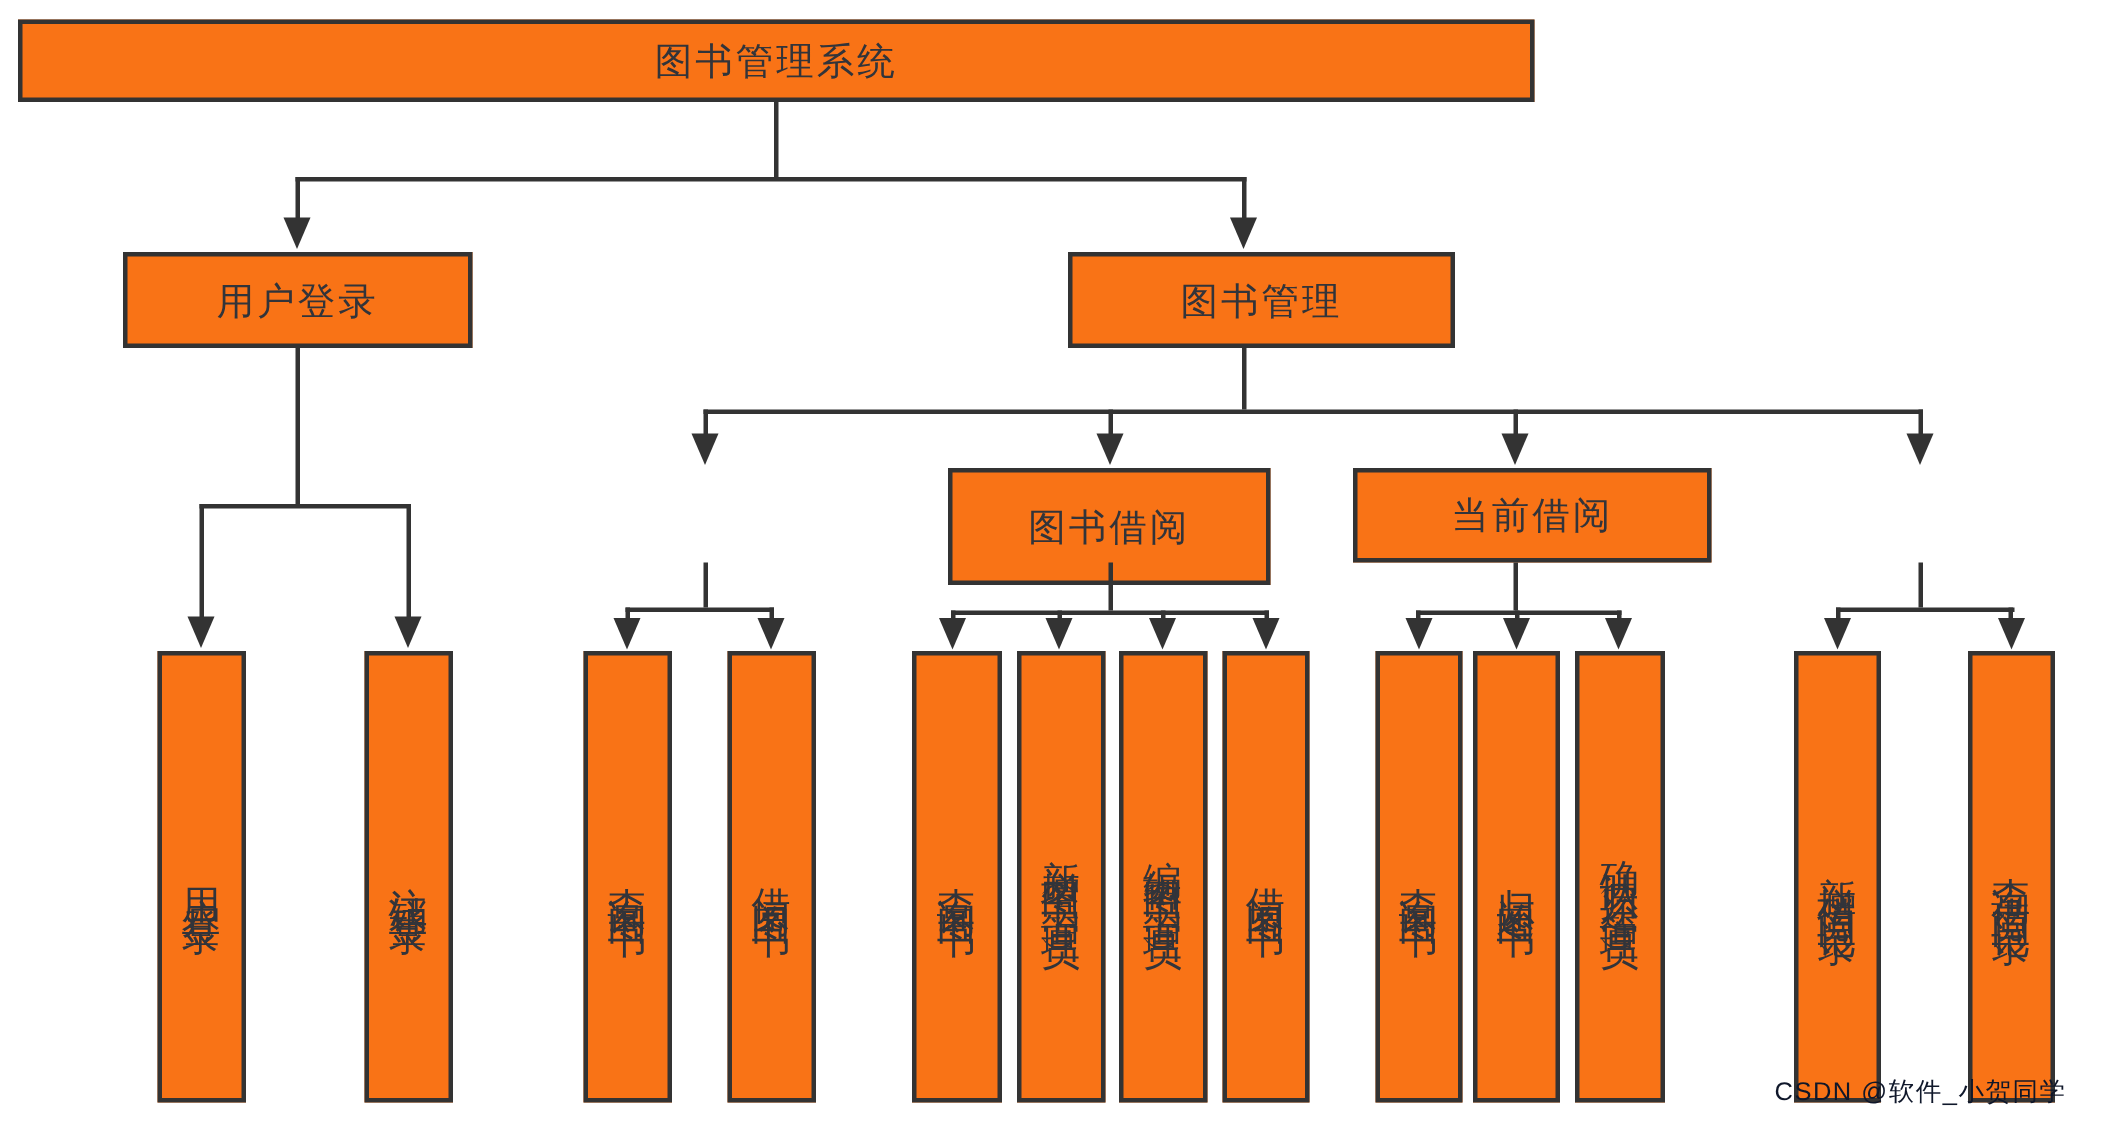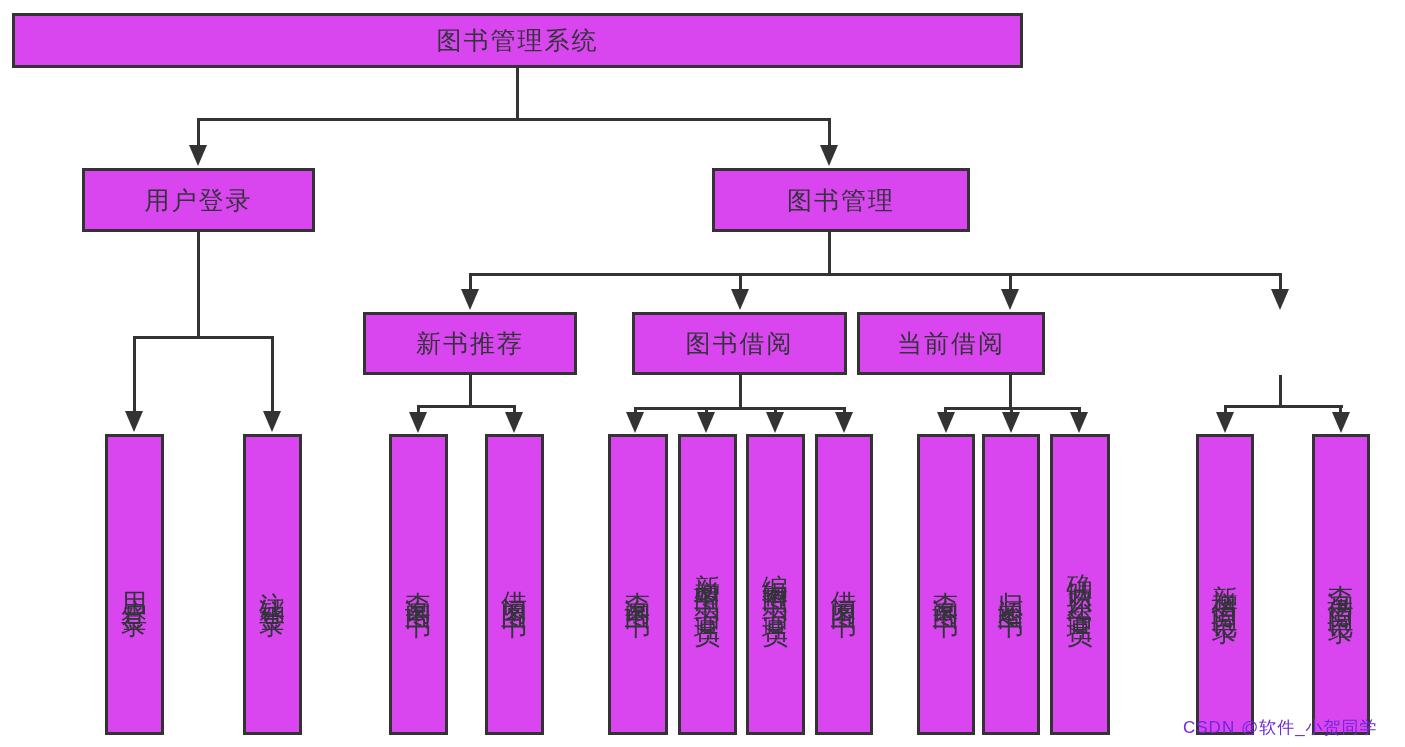--- a/index.html
+++ b/index.html
@@ -7,21 +7,21 @@
     position:relative;
     width:1405px;height:747px;
     background:#ffffff;
     font-family:"Liberation Sans","DejaVu Sans",sans-serif;
     overflow:hidden;
   }
   .box{
     position:absolute;
     box-sizing:border-box;
     border:3px solid #333333;
-    background:#d946ef;
+    background:#f97316;
     display:flex;
     align-items:center;
     justify-content:center;
     color:#32343a;
   }
   .box.h span{
     font-size:25px;
     letter-spacing:2px;
     white-space:nowrap;
   }
@@ -40,21 +40,21 @@
     position:absolute;
     width:0;height:0;
     border-left:9px solid transparent;
     border-right:9px solid transparent;
     border-top:21px solid #333333;
   }
   .watermark{
     position:absolute;
     left:1183px;top:716px;
     font-size:17px;
-    color:#6d28d9;
+    color:#0f172a;
     letter-spacing:1px;
     white-space:nowrap;
     z-index:5;
   }
 </style>
 </head>
 <body>
 
 <div class="stage">
 
@@ -87,27 +87,24 @@
   <i class="ln" style="left:469px;top:273px;width:813px;height:3px"></i>
   <i class="ln" style="left:469px;top:273px;width:3px;height:18px"></i>
   <i class="ln" style="left:739px;top:273px;width:3px;height:18px"></i>
   <i class="ln" style="left:1009px;top:273px;width:3px;height:18px"></i>
   <i class="ln" style="left:1279px;top:273px;width:3px;height:18px"></i>
   <i class="arr" style="left:461px;top:289px"></i>
   <i class="arr" style="left:731px;top:289px"></i>
   <i class="arr" style="left:1001px;top:289px"></i>
   <i class="arr" style="left:1271px;top:289px"></i>
 
-  <div class="box h" style="left:363px;top:312px;width:214px;height:63px">
-    <span>新书推荐</span>
-  </div>
-  <div class="box h" style="left:632px;top:312px;width:215px;height:63px">
+  <div class="box h" style="left:632px;top:312px;width:215px;height:78px">
     <span>图书借阅</span>
   </div>
-  <div class="box h" style="left:857px;top:312px;width:188px;height:63px">
+  <div class="box h" style="left:902px;top:312px;width:239px;height:63px">
     <span>当前借阅</span>
   </div>
 
   <i class="ln" style="left:469px;top:375px;width:3px;height:30px"></i>
   <i class="ln" style="left:417px;top:405px;width:99px;height:3px"></i>
   <i class="ln" style="left:417px;top:405px;width:3px;height:9px"></i>
   <i class="ln" style="left:513px;top:405px;width:3px;height:9px"></i>
   <i class="arr" style="left:409px;top:412px"></i>
   <i class="arr" style="left:505px;top:412px"></i>
 

